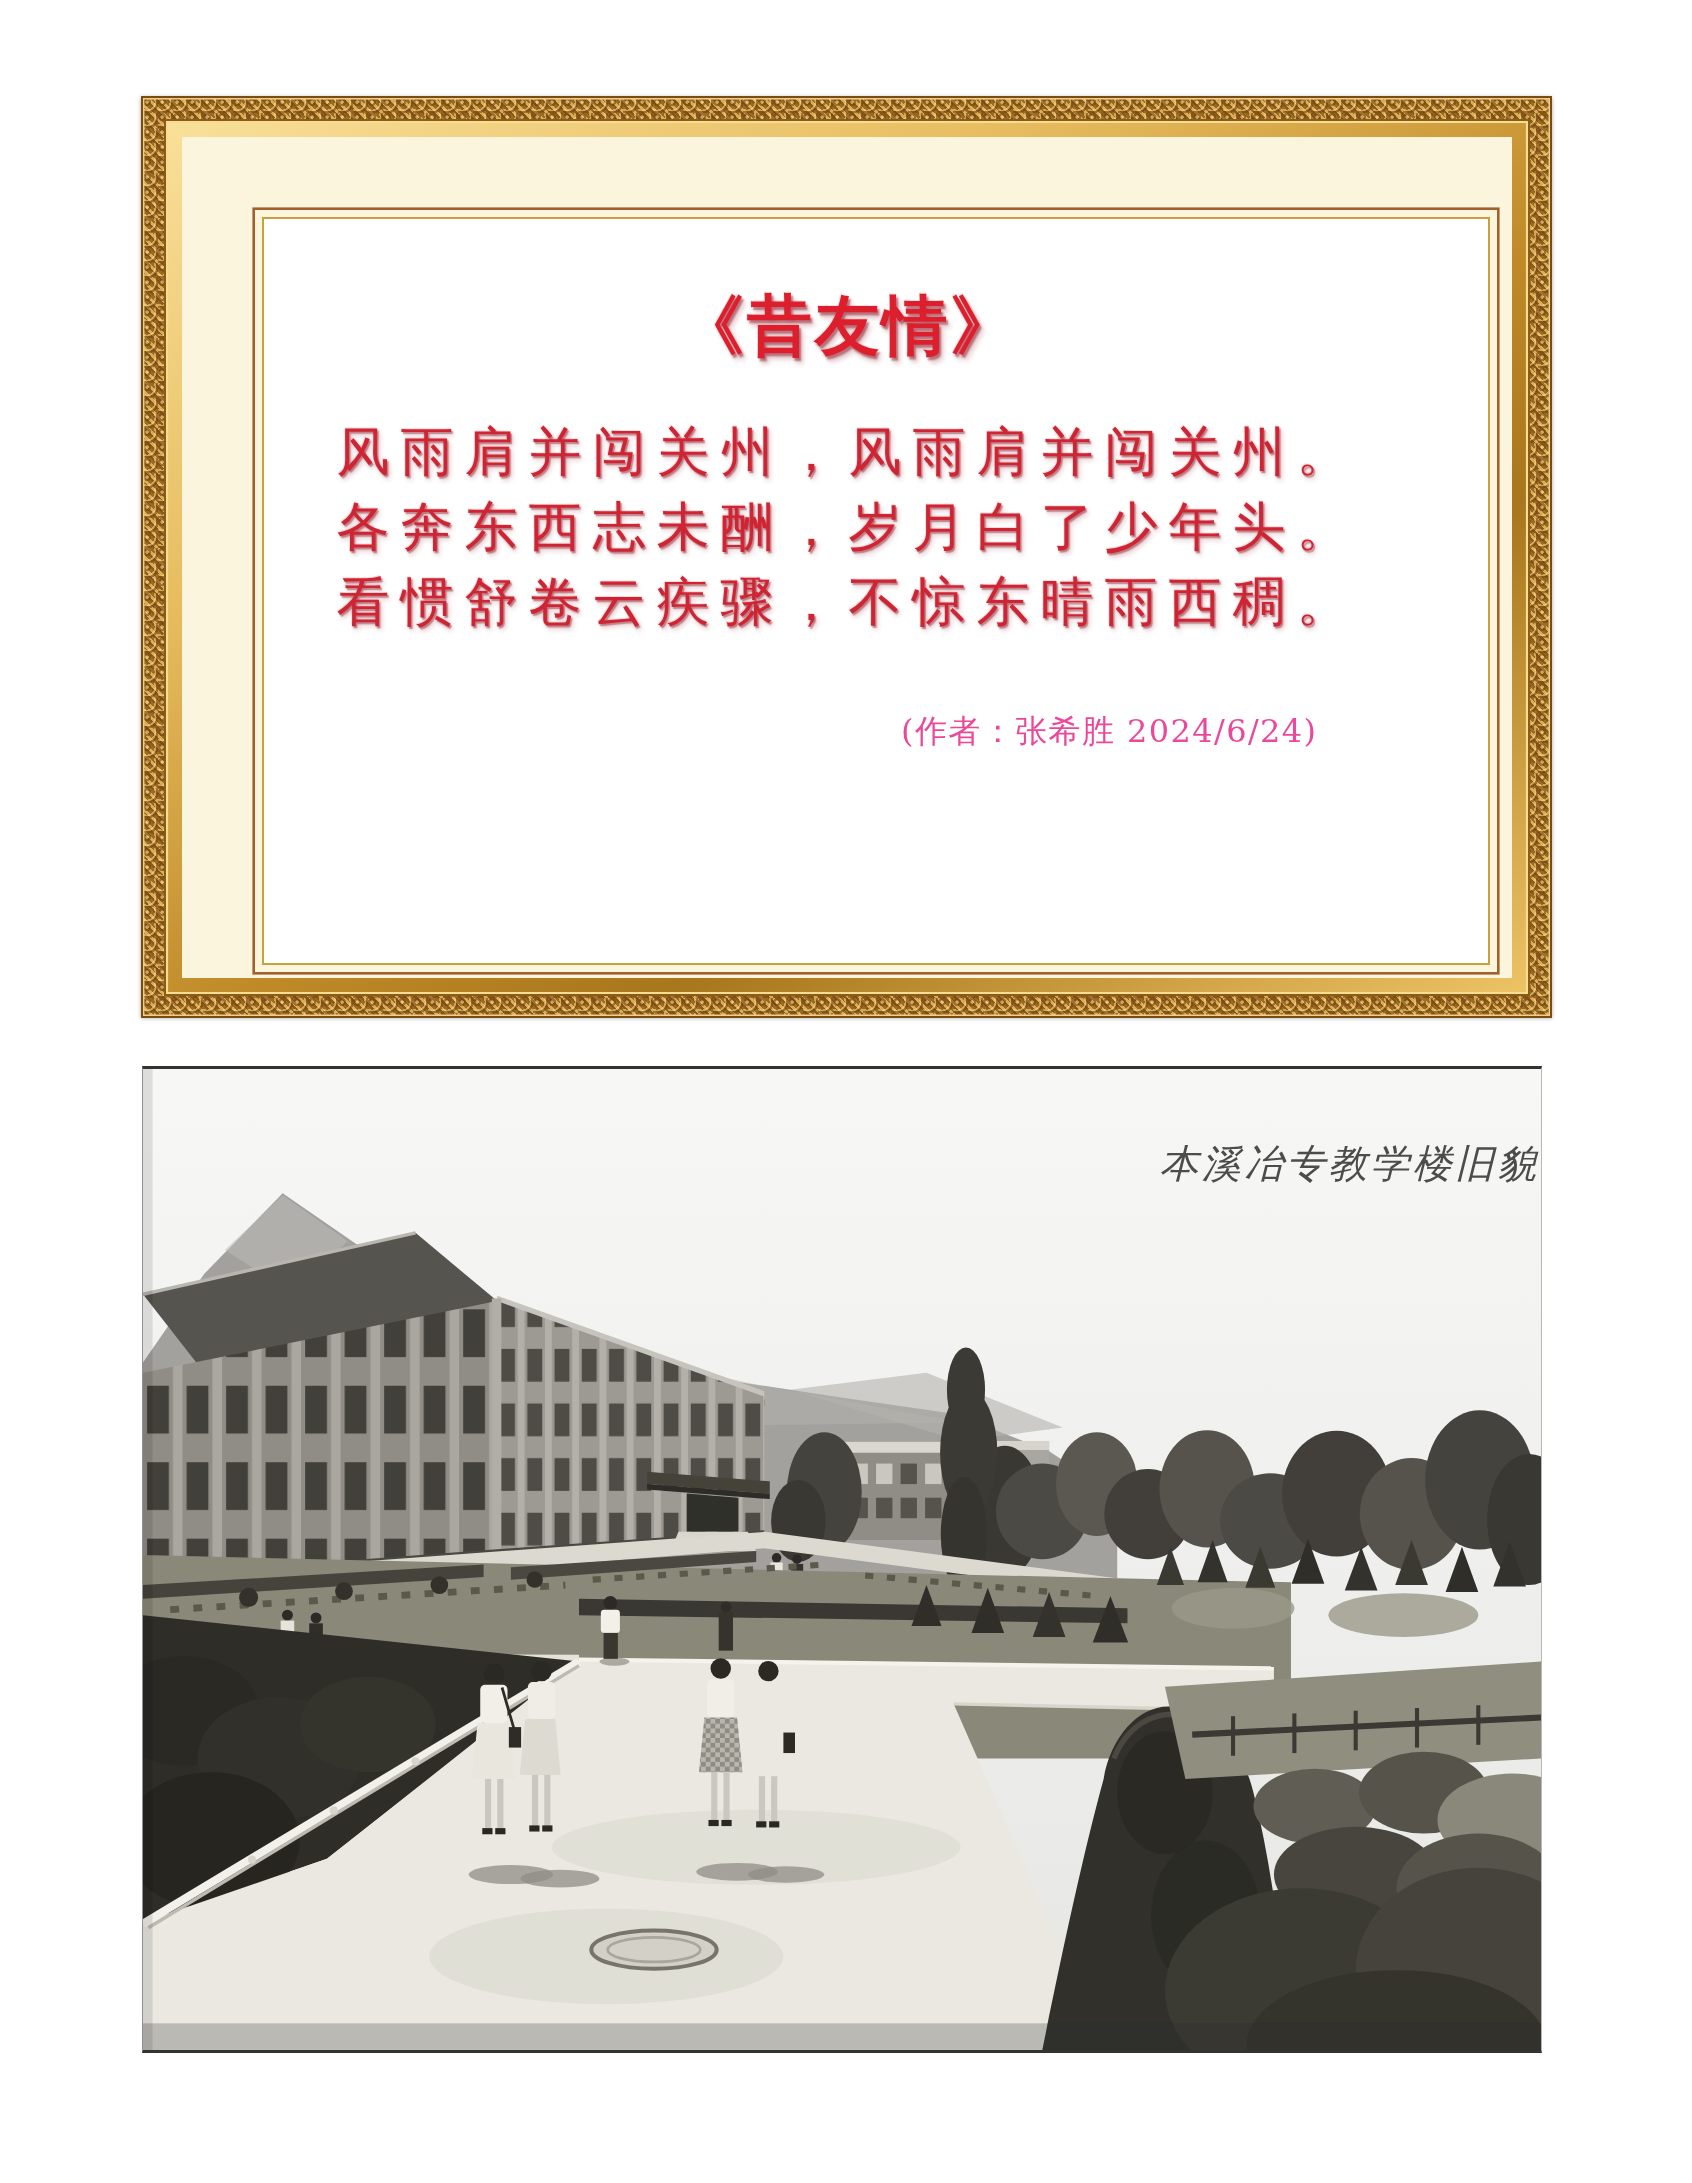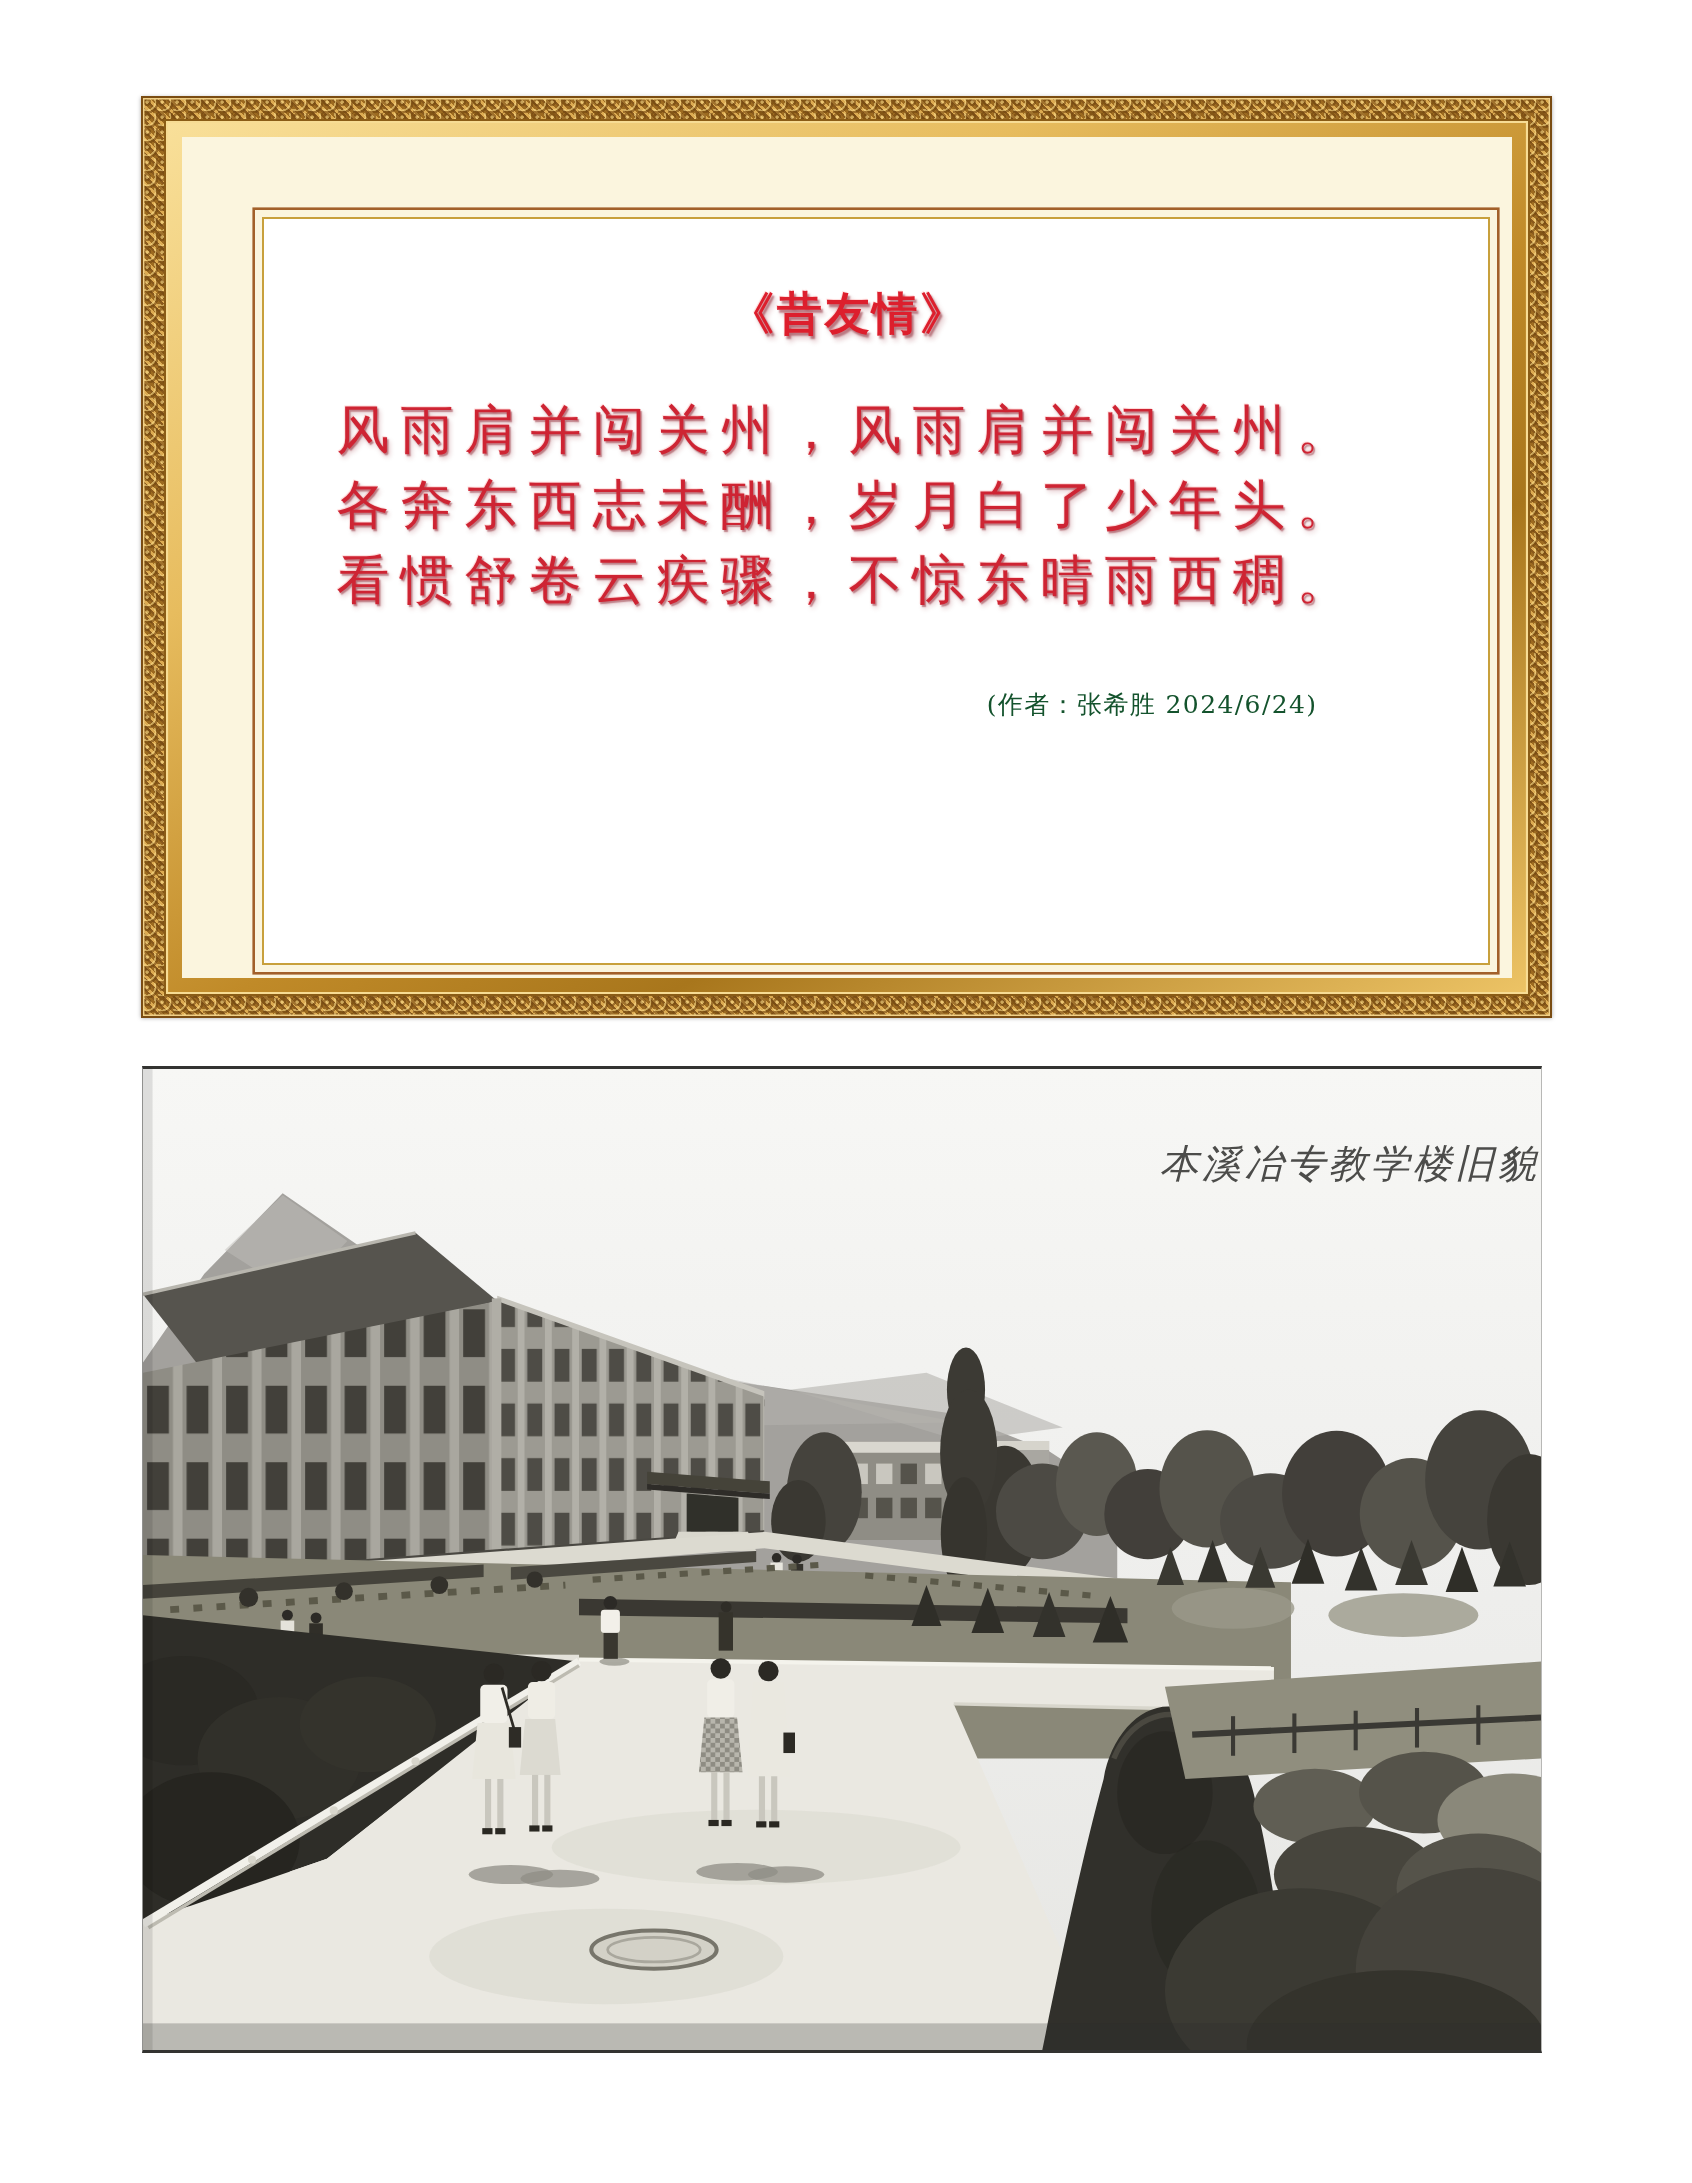--- a/index.html
+++ b/index.html
@@ -20,28 +20,28 @@
     background:linear-gradient(150deg,#f9e09a 0%,#e7bc5e 30%,#c08a28 55%,#a8761c 70%,#edc466 100%);
     box-shadow:inset 0 0 0 2px #8a5c16, inset 0 0 0 4.1px #f7dc94;}
   .frame-mat{width:100%;height:100%;box-sizing:border-box;background:#FBF5DE;
     padding:82px 24px 15px 82px;}
   .frame-inner{width:100%;height:100%;box-sizing:border-box;background:#ffffff;
     box-shadow:0 0 0 2px #C8A03C, 0 0 0 9px #FBF5DE, 0 0 0 11.6px #A2602A;
     display:flex;flex-direction:column;align-items:center;overflow:hidden;}
   .poem-content{width:100%;display:flex;flex-direction:column;align-items:center;transform:translateX(-27px);}
 
   .poem-title{margin:70px 0 0 0;font-family:"DejaVu Serif",serif;font-weight:bold;
-    font-size:45px;line-height:1.12;letter-spacing:2.7px;color:#DD1F2D;
+    font-size:65px;line-height:1.12;letter-spacing:2.7px;color:#DD1F2D;
     text-shadow:2px 2.7px 2px rgba(130,8,24,.50), 4.1px 5.5px 5.5px rgba(130,8,24,.22), -0.7px -0.7px 0.7px rgba(255,214,214,.85);}
   .poem-lines{margin-top:53px;}
   .poem-line{font-family:"DejaVu Serif",serif;font-size:53px;line-height:75px;
     letter-spacing:11px;white-space:nowrap;color:#CE2433;
     text-shadow:1.4px 2px 1.4px rgba(130,8,24,.48), 2.7px 4.1px 4.8px rgba(130,8,24,.22), -0.7px -0.7px 0.7px rgba(255,208,208,.8);}
   .poem-attribution{align-self:flex-end;margin:71px 143px 0 0;
-    font-family:"DejaVu Serif",serif;font-size:25px;letter-spacing:1.4px;color:#14532d;}
+    font-family:"DejaVu Serif",serif;font-size:32px;letter-spacing:1.4px;color:#ec4899;}
 
   
   .photo{position:absolute;left:142px;top:1066px;width:1400px;height:987px;margin:0;
     box-sizing:border-box;border-top:3.4px solid #333331;border-bottom:3.4px solid #333331;
     border-left:1.4px solid rgba(40,40,38,.45);border-right:1.4px solid rgba(40,40,38,.25);
     background:#e9e9e6;font-style:italic;}
   .photo svg{display:block;width:100%;height:100%;}
   .photo text{font-family:"DejaVu Sans",sans-serif;}
 </style>
 </head>

